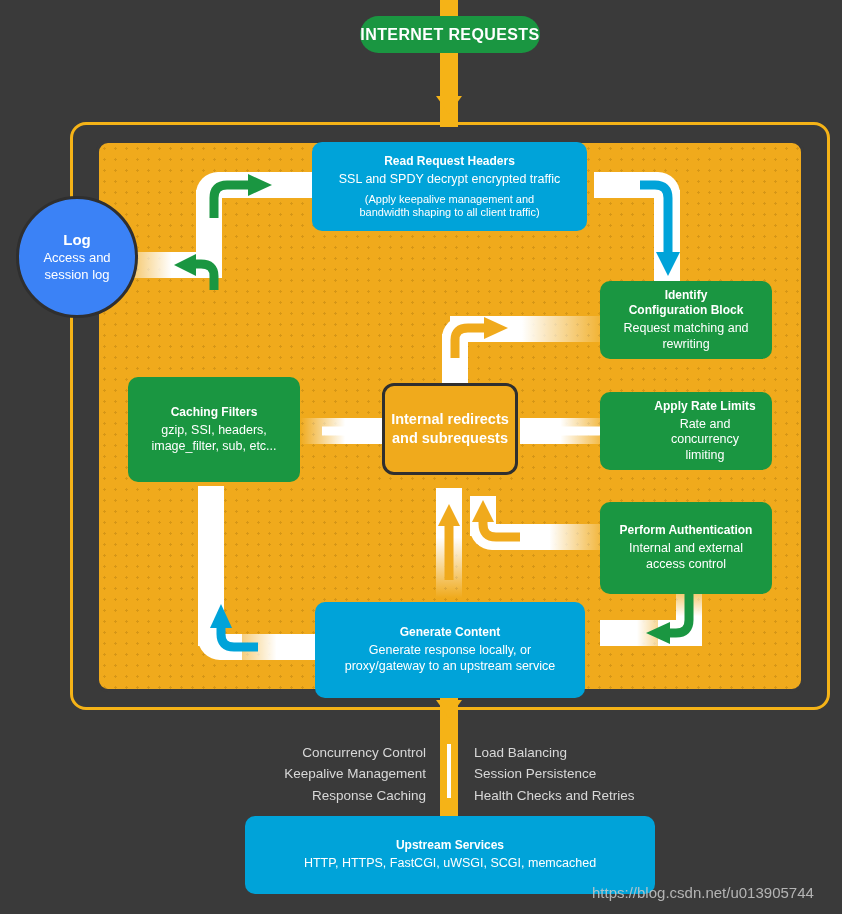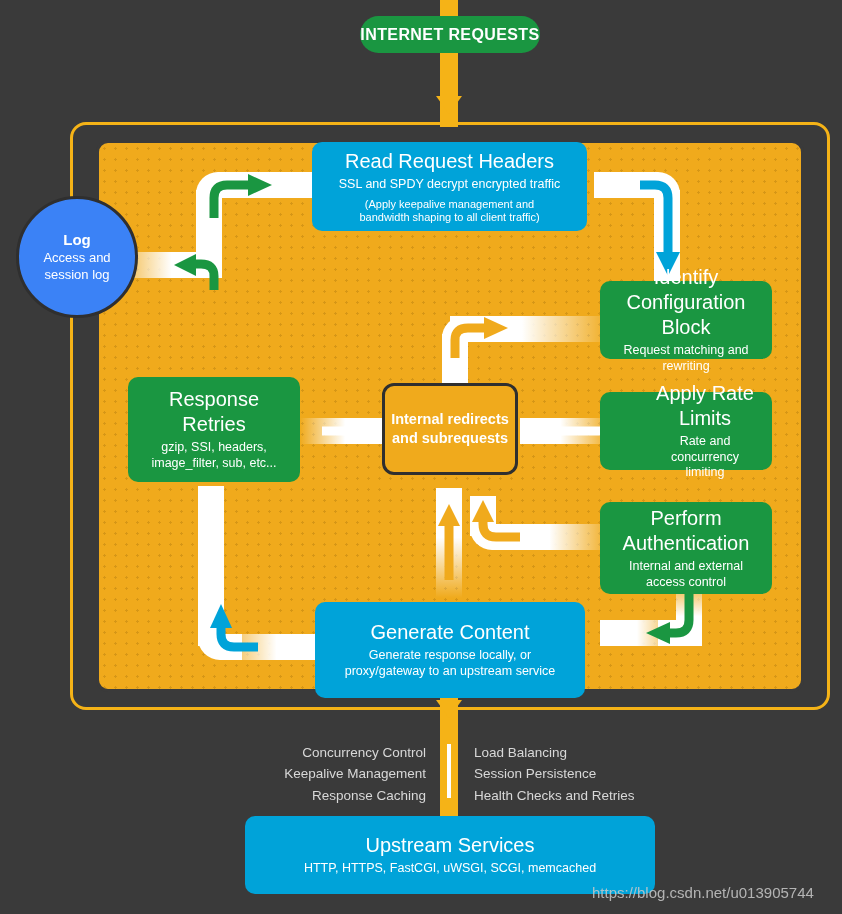--- a/index.html
+++ b/index.html
@@ -38,21 +38,21 @@
     background-size:11px 11px;
     border:3px solid #3a3a3a;
   }
 
   
   .card{
     border-radius:10px;color:#fff;text-align:center;
     display:flex;flex-direction:column;align-items:center;justify-content:center;
     padding:8px 10px;line-height:1.25;
   }
-  .card .t{font-weight:normal;font-size:20px;margin-bottom:3px;}
+  .card .t{font-weight:bold;font-size:12px;margin-bottom:3px;}
   .card .s{font-size:12.5px;font-weight:normal;}
   .card .s2{font-size:11px;font-weight:normal;margin-top:6px;line-height:1.2;}
   .blue{background:#00a3d9;}
   .green{background:#1a9641;}
   .redirect{
     background:#f0aa1c;border:3px solid #2f2f2f;border-radius:12px;
     color:#fff;font-weight:bold;font-size:14.5px;text-align:center;
     display:flex;align-items:center;justify-content:center;line-height:1.3;
   }
 
@@ -222,21 +222,21 @@
     <div class="s">limiting</div>
   </div>
 
   <div class="abs card green" style="left:600px;top:502px;width:172px;height:92px;">
     <div class="t">Perform Authentication</div>
     <div class="s">Internal and external</div>
     <div class="s">access control</div>
   </div>
 
   <div class="abs card green" style="left:128px;top:377px;width:172px;height:105px;">
-    <div class="t">Response Retries</div>
+    <div class="t">Caching Filters</div>
     <div class="s">gzip, SSI, headers,</div>
     <div class="s">image_filter, sub, etc...</div>
   </div>
 
   <div class="abs redirect" style="left:382px;top:383px;width:136px;height:92px;">
     <div>
       <div>Internal redirects</div>
       <div>and subrequests</div>
     </div>
   </div>

